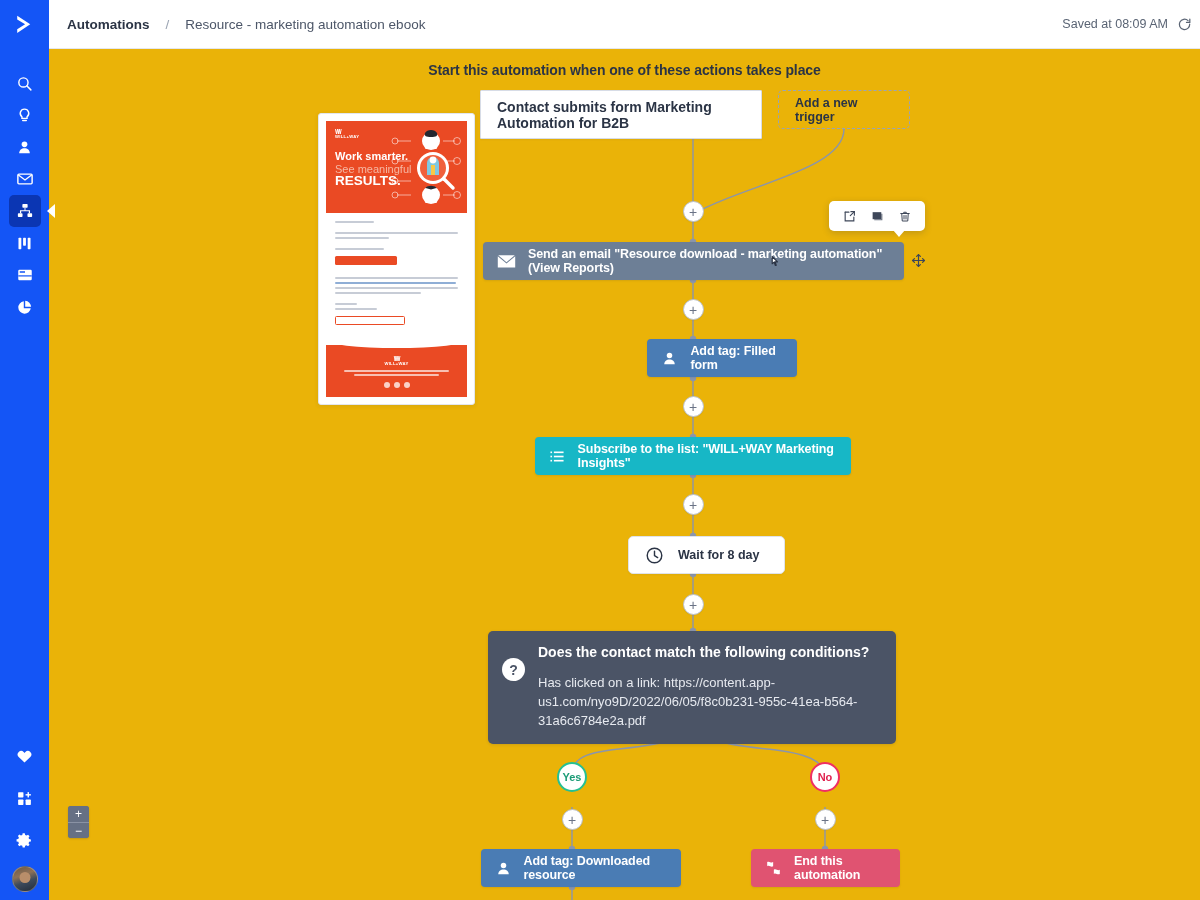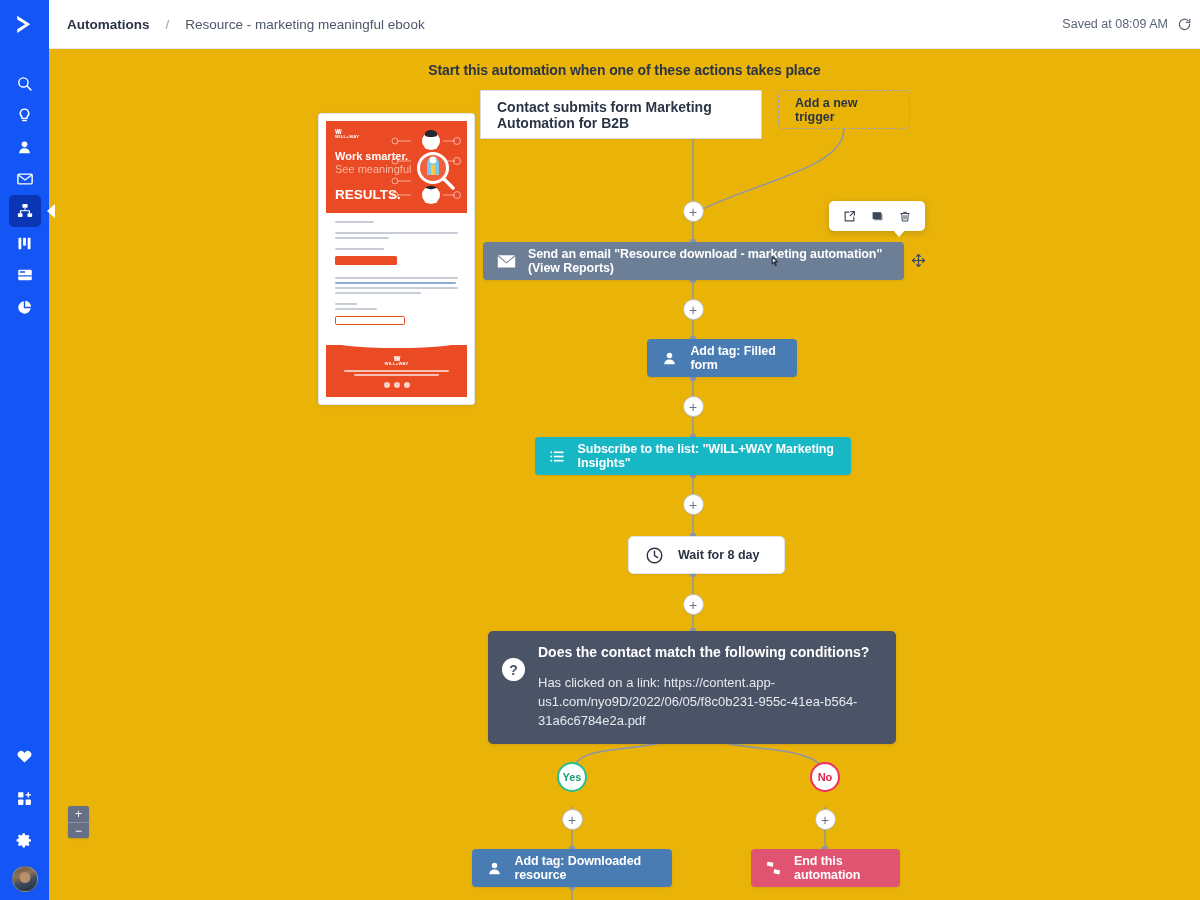--- a/index.html
+++ b/index.html
@@ -176,21 +176,21 @@
     background: #fff; border: 1px solid #e2e6ee; border-radius: 3px;
     padding: 7px; box-shadow: 0 1px 4px rgba(40,50,70,.10);
     overflow: hidden;
   }
   .ep-inner { width: 100%; height: 100%; background:#fff; display:flex; flex-direction:column; }
   .ep-hero { background: #ea4a24; padding: 8px 9px 10px; position: relative; height: 92px; }
   .ep-logo { font-size: 4.2px; font-weight: bold; color: #fff; letter-spacing: .3px; margin-bottom: 11px;}
   .ep-logo .mark { display:block; font-size:7px; line-height:5px; letter-spacing:-1px;}
   .ep-h1 { color: #fff; font-weight: bold; font-size: 11px; line-height: 12.5px; }
   .ep-h1 .dim { color: #f6b7a3; font-weight: normal; }
-  .ep-h1 .big { font-size: 13.5px; margin-top: 14px; }
+  .ep-h1 .big { font-size: 13.5px; }
   .ep-art { position: absolute; right: 4px; top: 6px; width: 76px; height: 82px; }
   .ep-body { padding: 8px 9px; flex:1; }
   .ep-line { height: 2px; background: #c7ccd6; border-radius: 1px; margin-bottom: 3px; }
   .ep-gap { height: 6px; }
   .ep-btn { height: 9px; background: #ea4a24; border-radius: 1.5px; margin: 6px 0; }
   .ep-btn.w1 { width: 62px; } .ep-btn.w2 { width: 70px; background:#fff; border:1px solid #ea4a24;}
   .ep-link { background: #8faed6; }
   .ep-footer { background: #ea4a24; padding: 11px 8px 9px; text-align: center; position: relative; }
   .ep-footer::before{
     content:""; position:absolute; left:0; right:0; top:-5px; height:8px; background:#fff;
@@ -326,21 +326,21 @@
         </svg>
         </div>
       <div class="avatar"></div>
     </div>
   </nav>
 
   <header class="header">
     <div class="breadcrumb">
       <span class="bc-root">Automations</span>
       <span class="bc-sep">/</span>
-      <span class="bc-current">Resource - marketing meaningful ebook</span>
+      <span class="bc-current">Resource - marketing automation ebook</span>
     </div>
     <div class="header-right">
       <span>Saved at 08:09 AM</span>
       <span>
         <svg width="15" height="15" viewBox="0 0 24 24" fill="none" stroke="#5a6474" stroke-width="2" stroke-linecap="round">
           <path d="M20.3 11.5a8.3 8.3 0 1 1-2.6-5.7"></path>
             <path d="M20.5 3.4v5.3h-5.3"></path>
         </svg>
       </span>
     </div>
@@ -515,21 +515,21 @@
         <div>
           <div class="cond-title">Does the contact match the following conditions?</div>
           <div class="cond-sub">Has clicked on a link: https://content.app-us1.com/nyo9D/2022/06/05/f8c0b231-955c-41ea-b564-31a6c6784e2a.pdf</div>
         </div>
       </div>
     </div>
 
     <div class="node branch-label bl-yes" style="left:508px; top:713px;">Yes</div>
     <div class="node branch-label bl-no" style="left:761px; top:713px;">No</div>
 
-    <div class="node" style="left:423px; top:800px; width:200px;">
+    <div class="node" style="left:432px; top:800px; width:200px;">
       <div class="act act-tag">
         <span class="ico">
           <svg width="15" height="15" viewBox="0 0 24 24" fill="#fff">
               <circle cx="12" cy="7" r="4.4"></circle>
               <path d="M3.6 21c0-4.7 3.8-7.6 8.4-7.6s8.4 2.9 8.4 7.6z"></path>
             </svg>
         </span>
         <span>Add tag: Downloaded resource</span>
       </div>
     </div>

